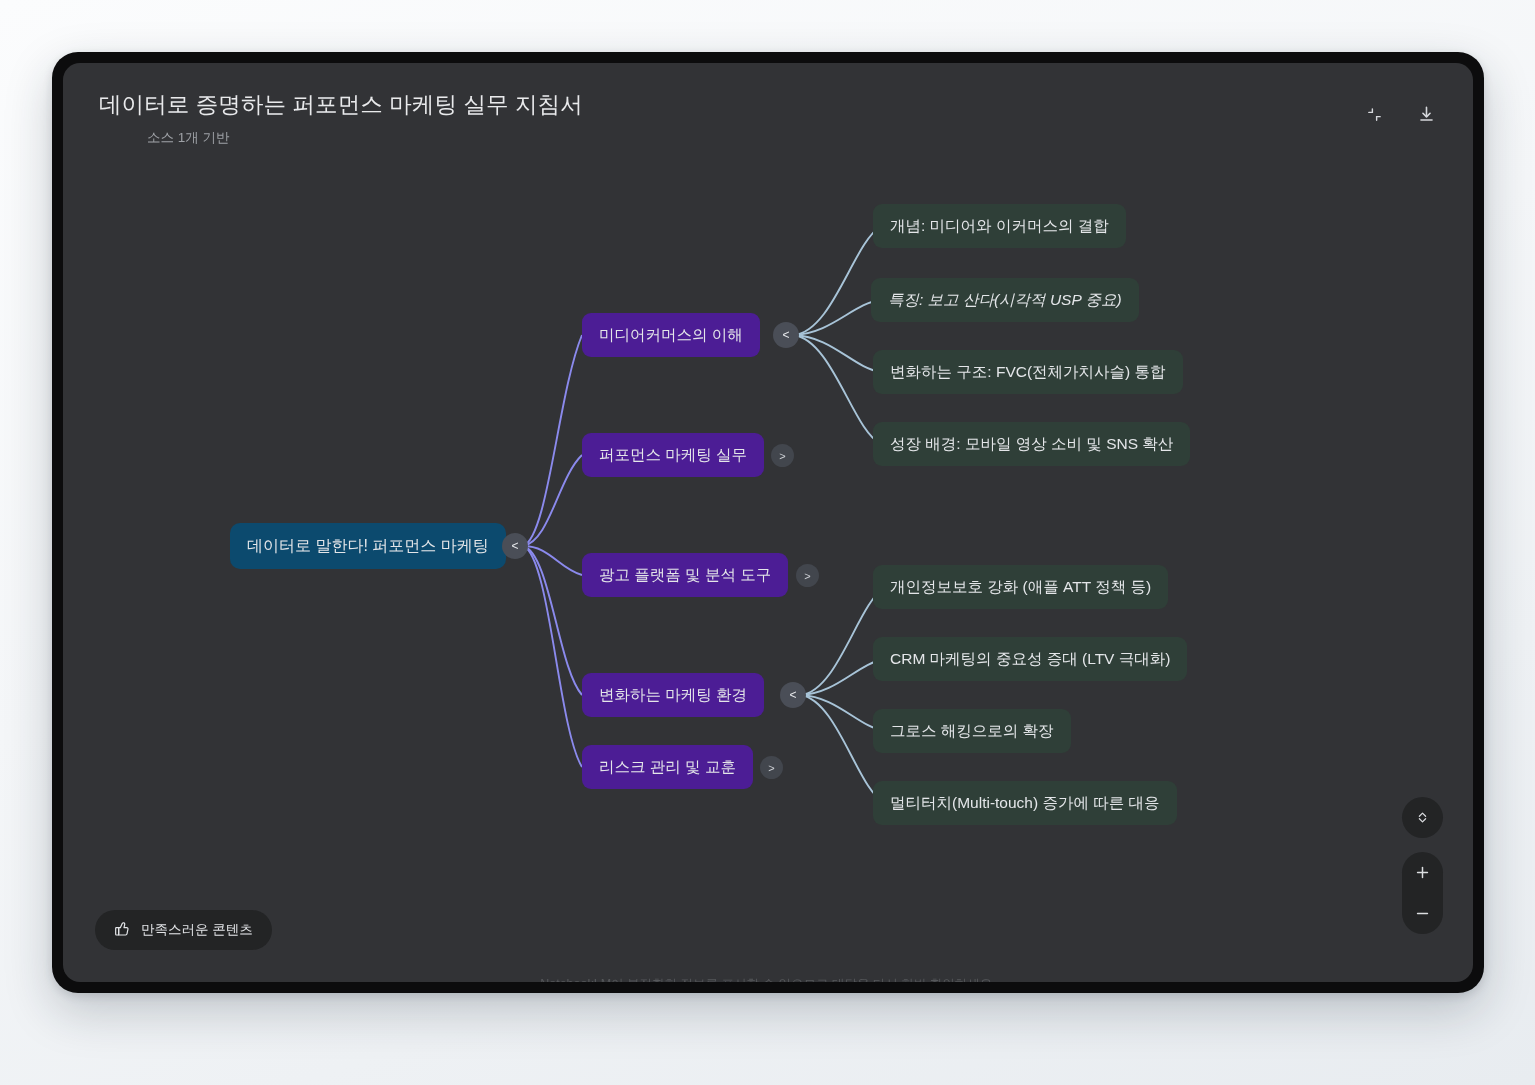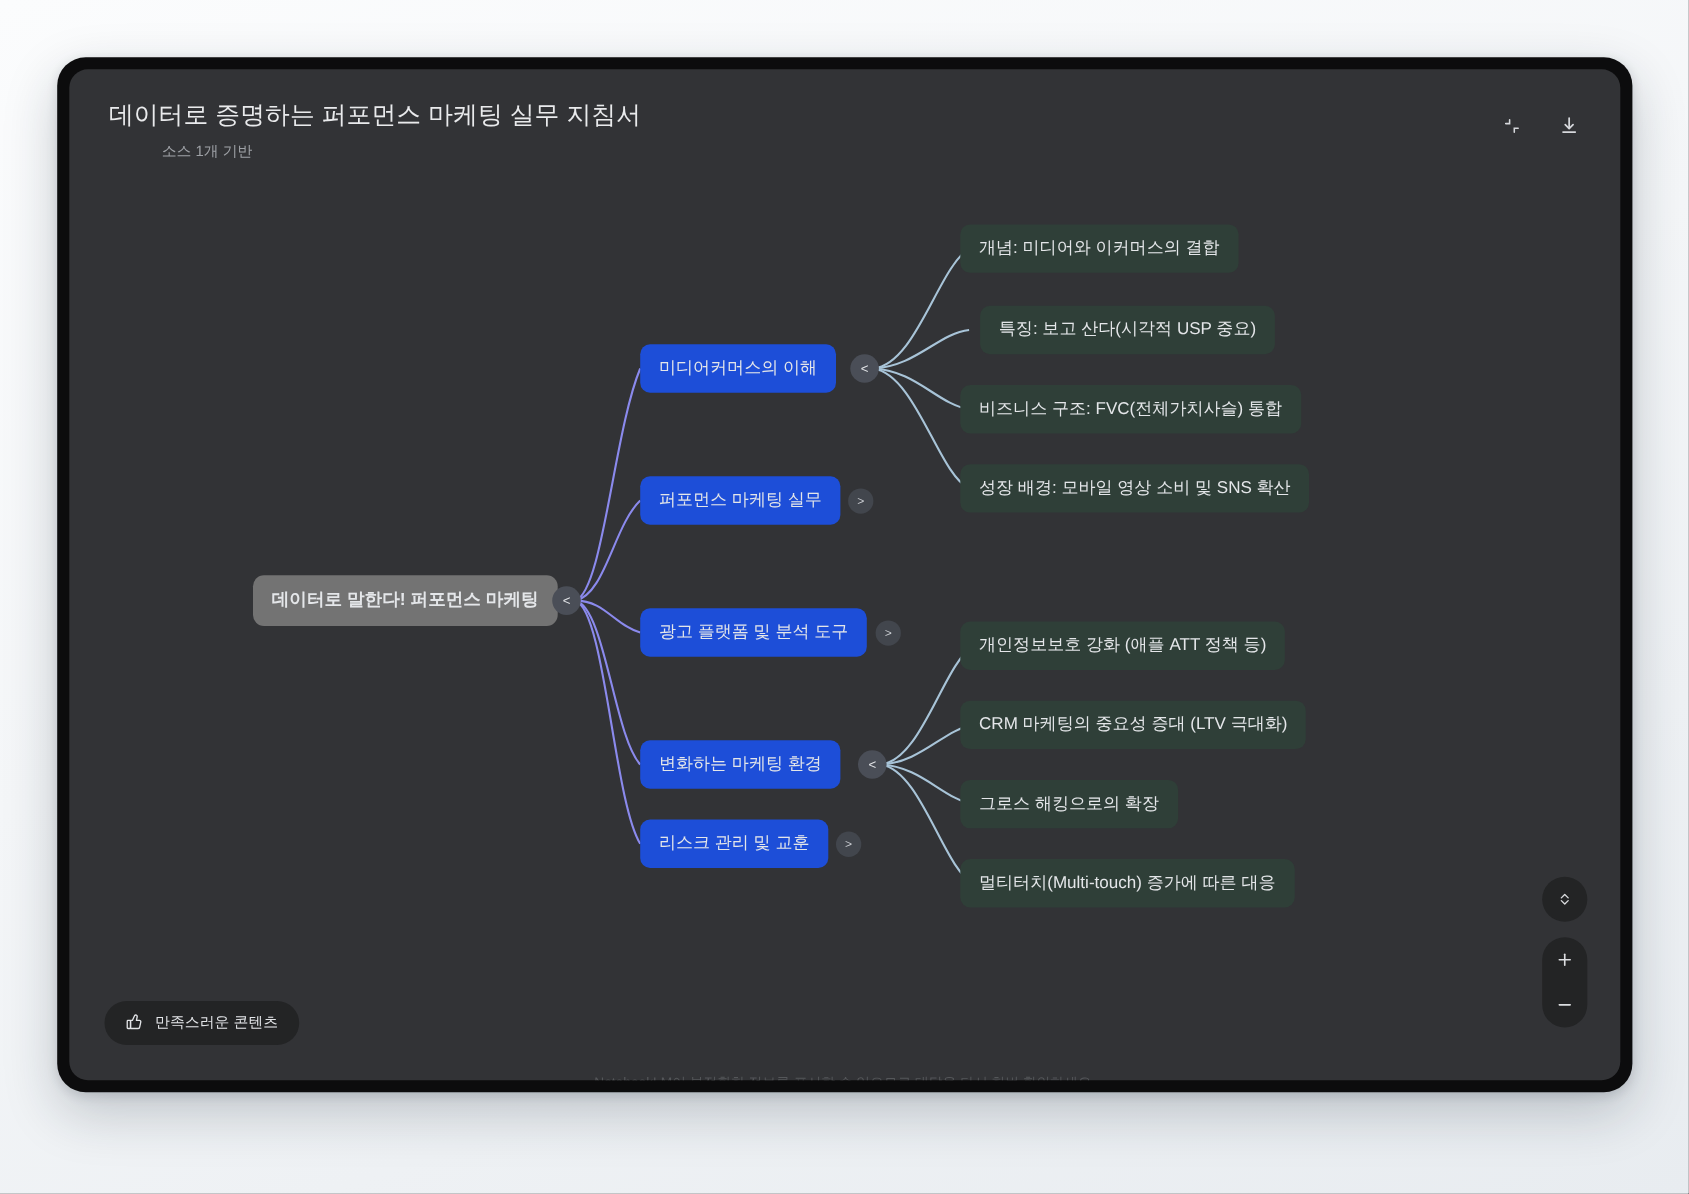--- a/index.html
+++ b/index.html
@@ -100,28 +100,27 @@
     color: #e4e6e9;
     font-size: 15.5px;
     white-space: nowrap;
     cursor: pointer;
     user-select: none;
     height: 44px;
     line-height: 1;
   }
 
   .node-root {
-    background: #737373;
+    background: #0c4a6e;
     height: 46px;
     border-radius: 10px;
     font-size: 16px;
-    font-weight: bold;
   }
   .node-branch {
-    background: #1d4ed8;
+    background: #4c1d95;
   }
   .node-leaf {
     background: #2f3f38;
   }
 
   
   .toggle {
     position: absolute;
     display: flex;
     align-items: center;
@@ -307,25 +306,25 @@
       <div class="node node-branch" style="left:519px; top:682px;">
         <span>리스크 관리 및 교훈</span>
       </div>
       <div class="toggle toggle-closed" style="left:697px; top:693px;">
         <span>&gt;</span>
       </div>
 
       <div class="node node-leaf" style="left:810px; top:141px;">
         <span>개념: 미디어와 이커머스의 결합</span>
       </div>
-      <div class="node node-leaf" style="left:828px; top:215px;">
+      <div class="node node-leaf" style="left:808px; top:215px;font-style:italic;">
         <span>특징: 보고 산다(시각적 USP 중요)</span>
       </div>
       <div class="node node-leaf" style="left:810px; top:287px;">
-        <span>비즈니스 구조: FVC(전체가치사슬) 통합</span>
+        <span>변화하는 구조: FVC(전체가치사슬) 통합</span>
       </div>
       <div class="node node-leaf" style="left:810px; top:359px;">
         <span>성장 배경: 모바일 영상 소비 및 SNS 확산</span>
       </div>
 
       <div class="node node-leaf" style="left:810px; top:502px;">
         <span>개인정보보호 강화 (애플 ATT 정책 등)</span>
       </div>
       <div class="node node-leaf" style="left:810px; top:574px;">
         <span>CRM 마케팅의 중요성 증대 (LTV 극대화)</span>

